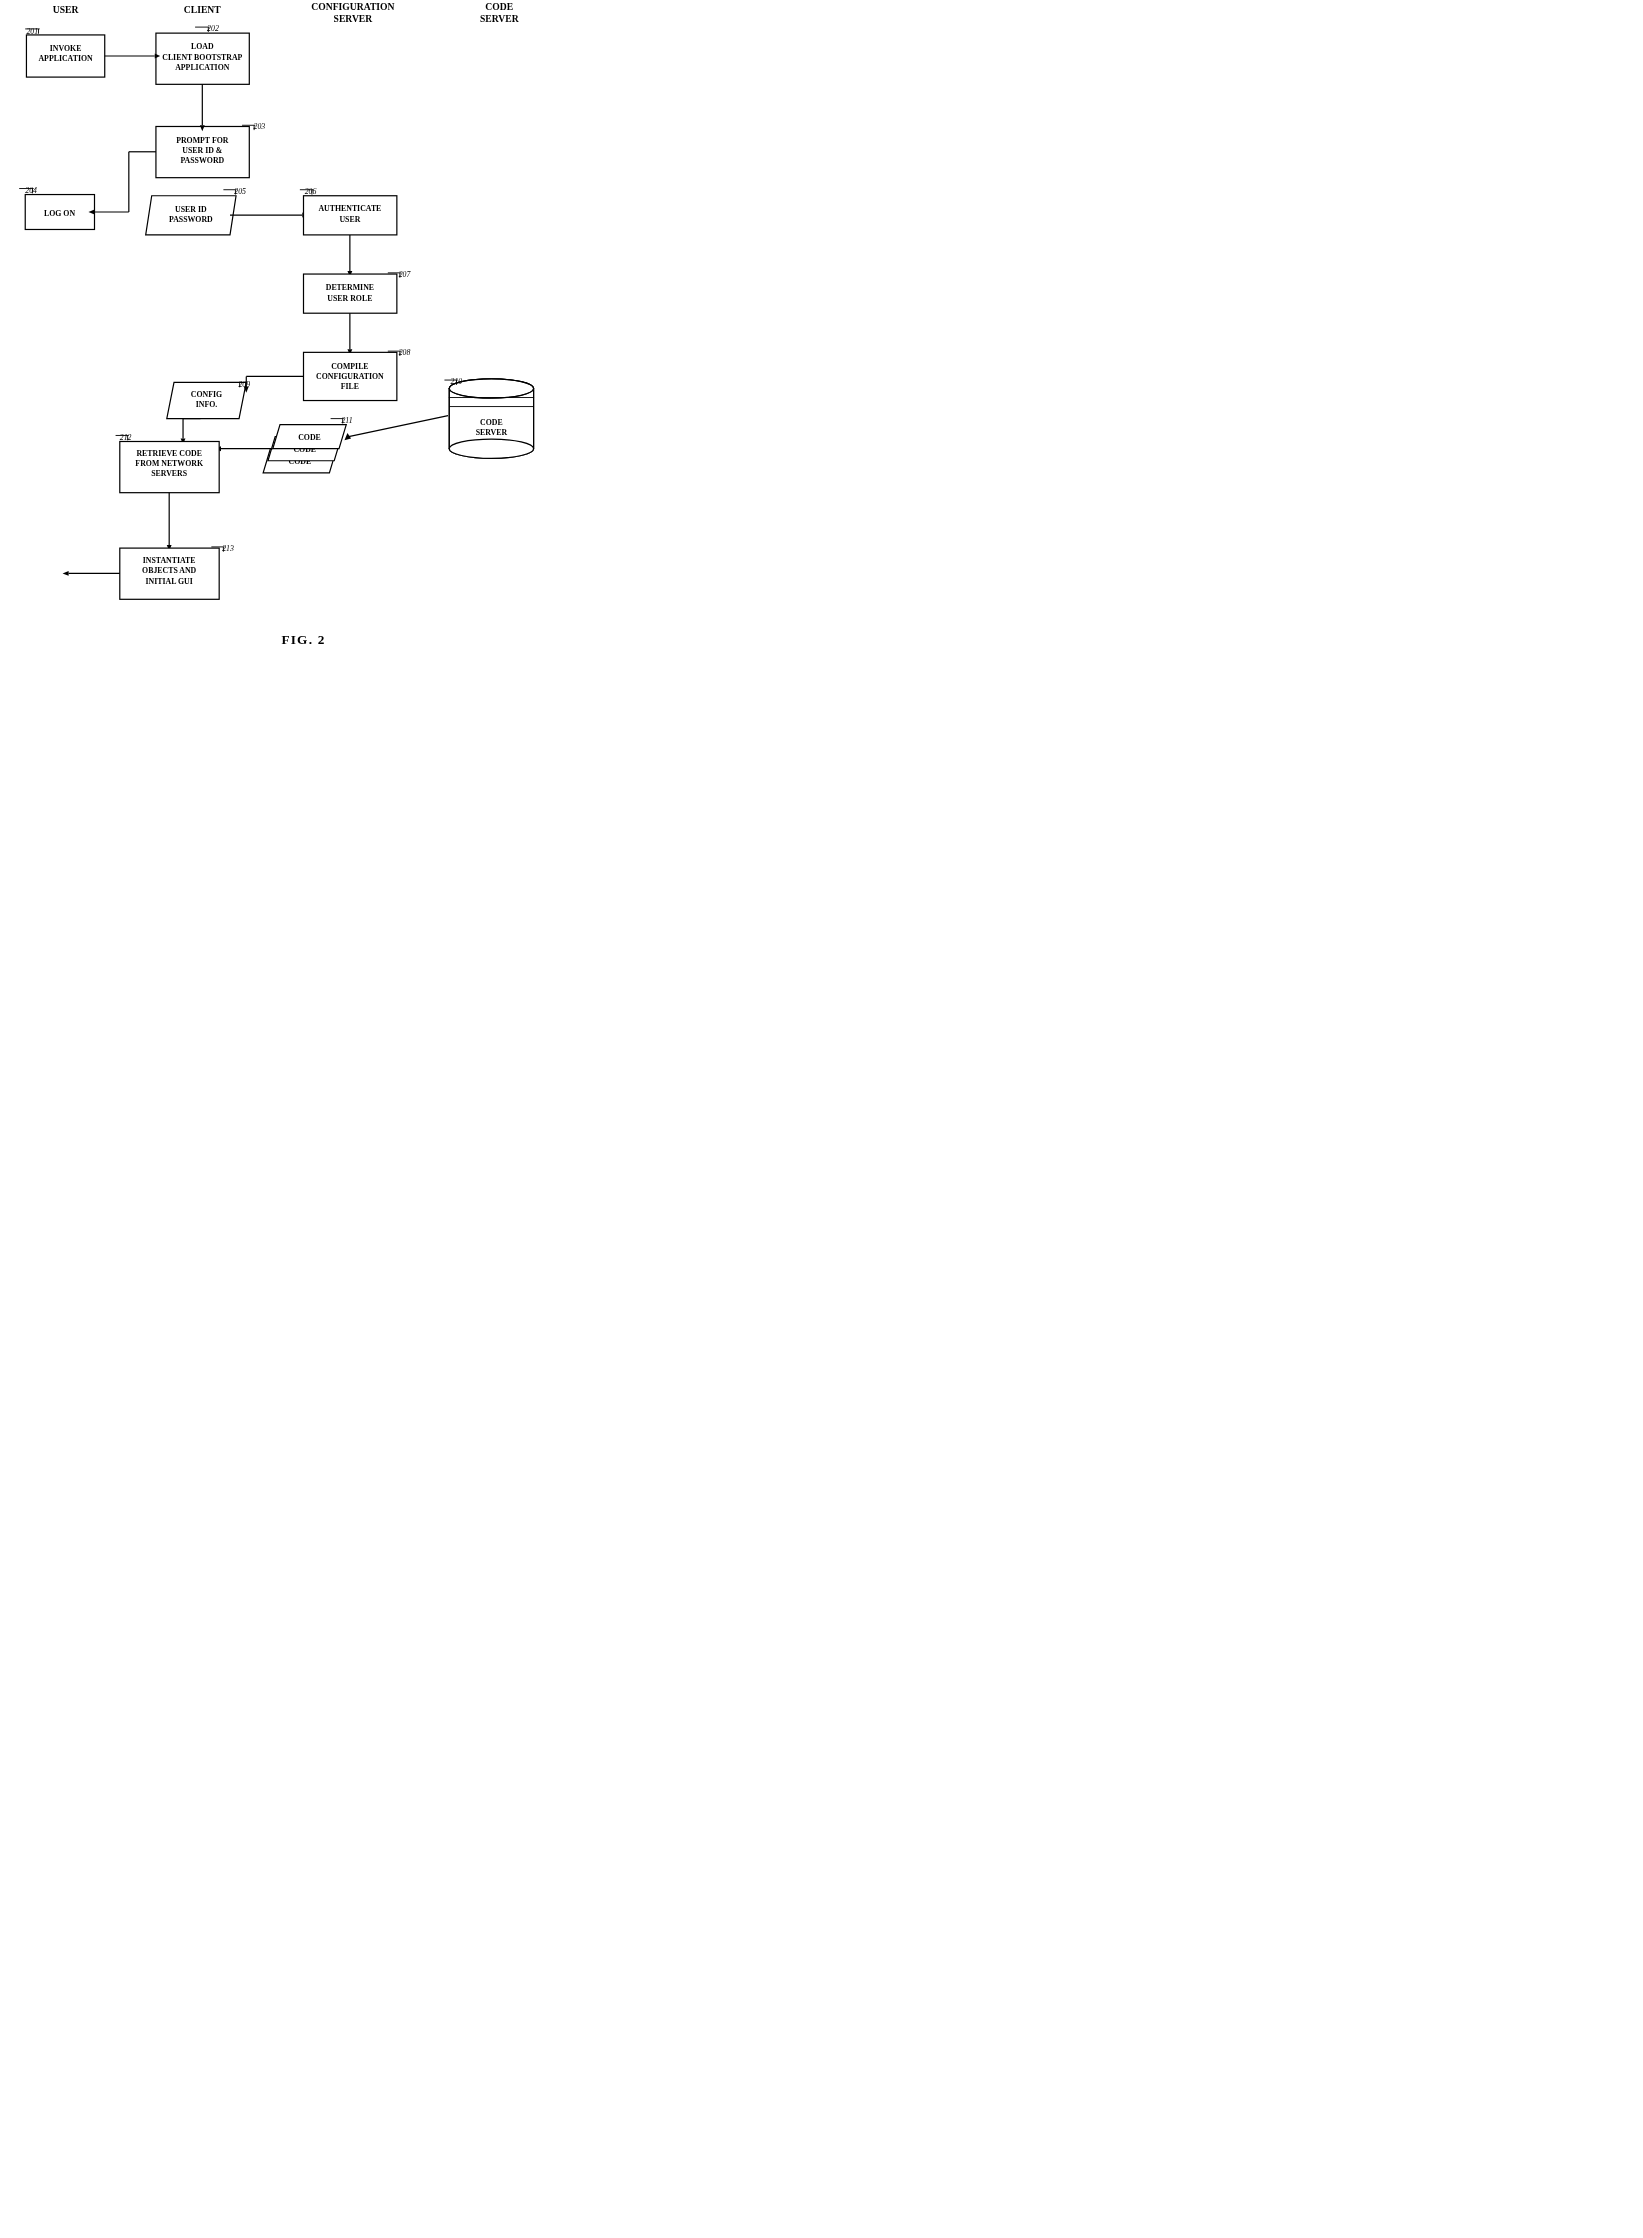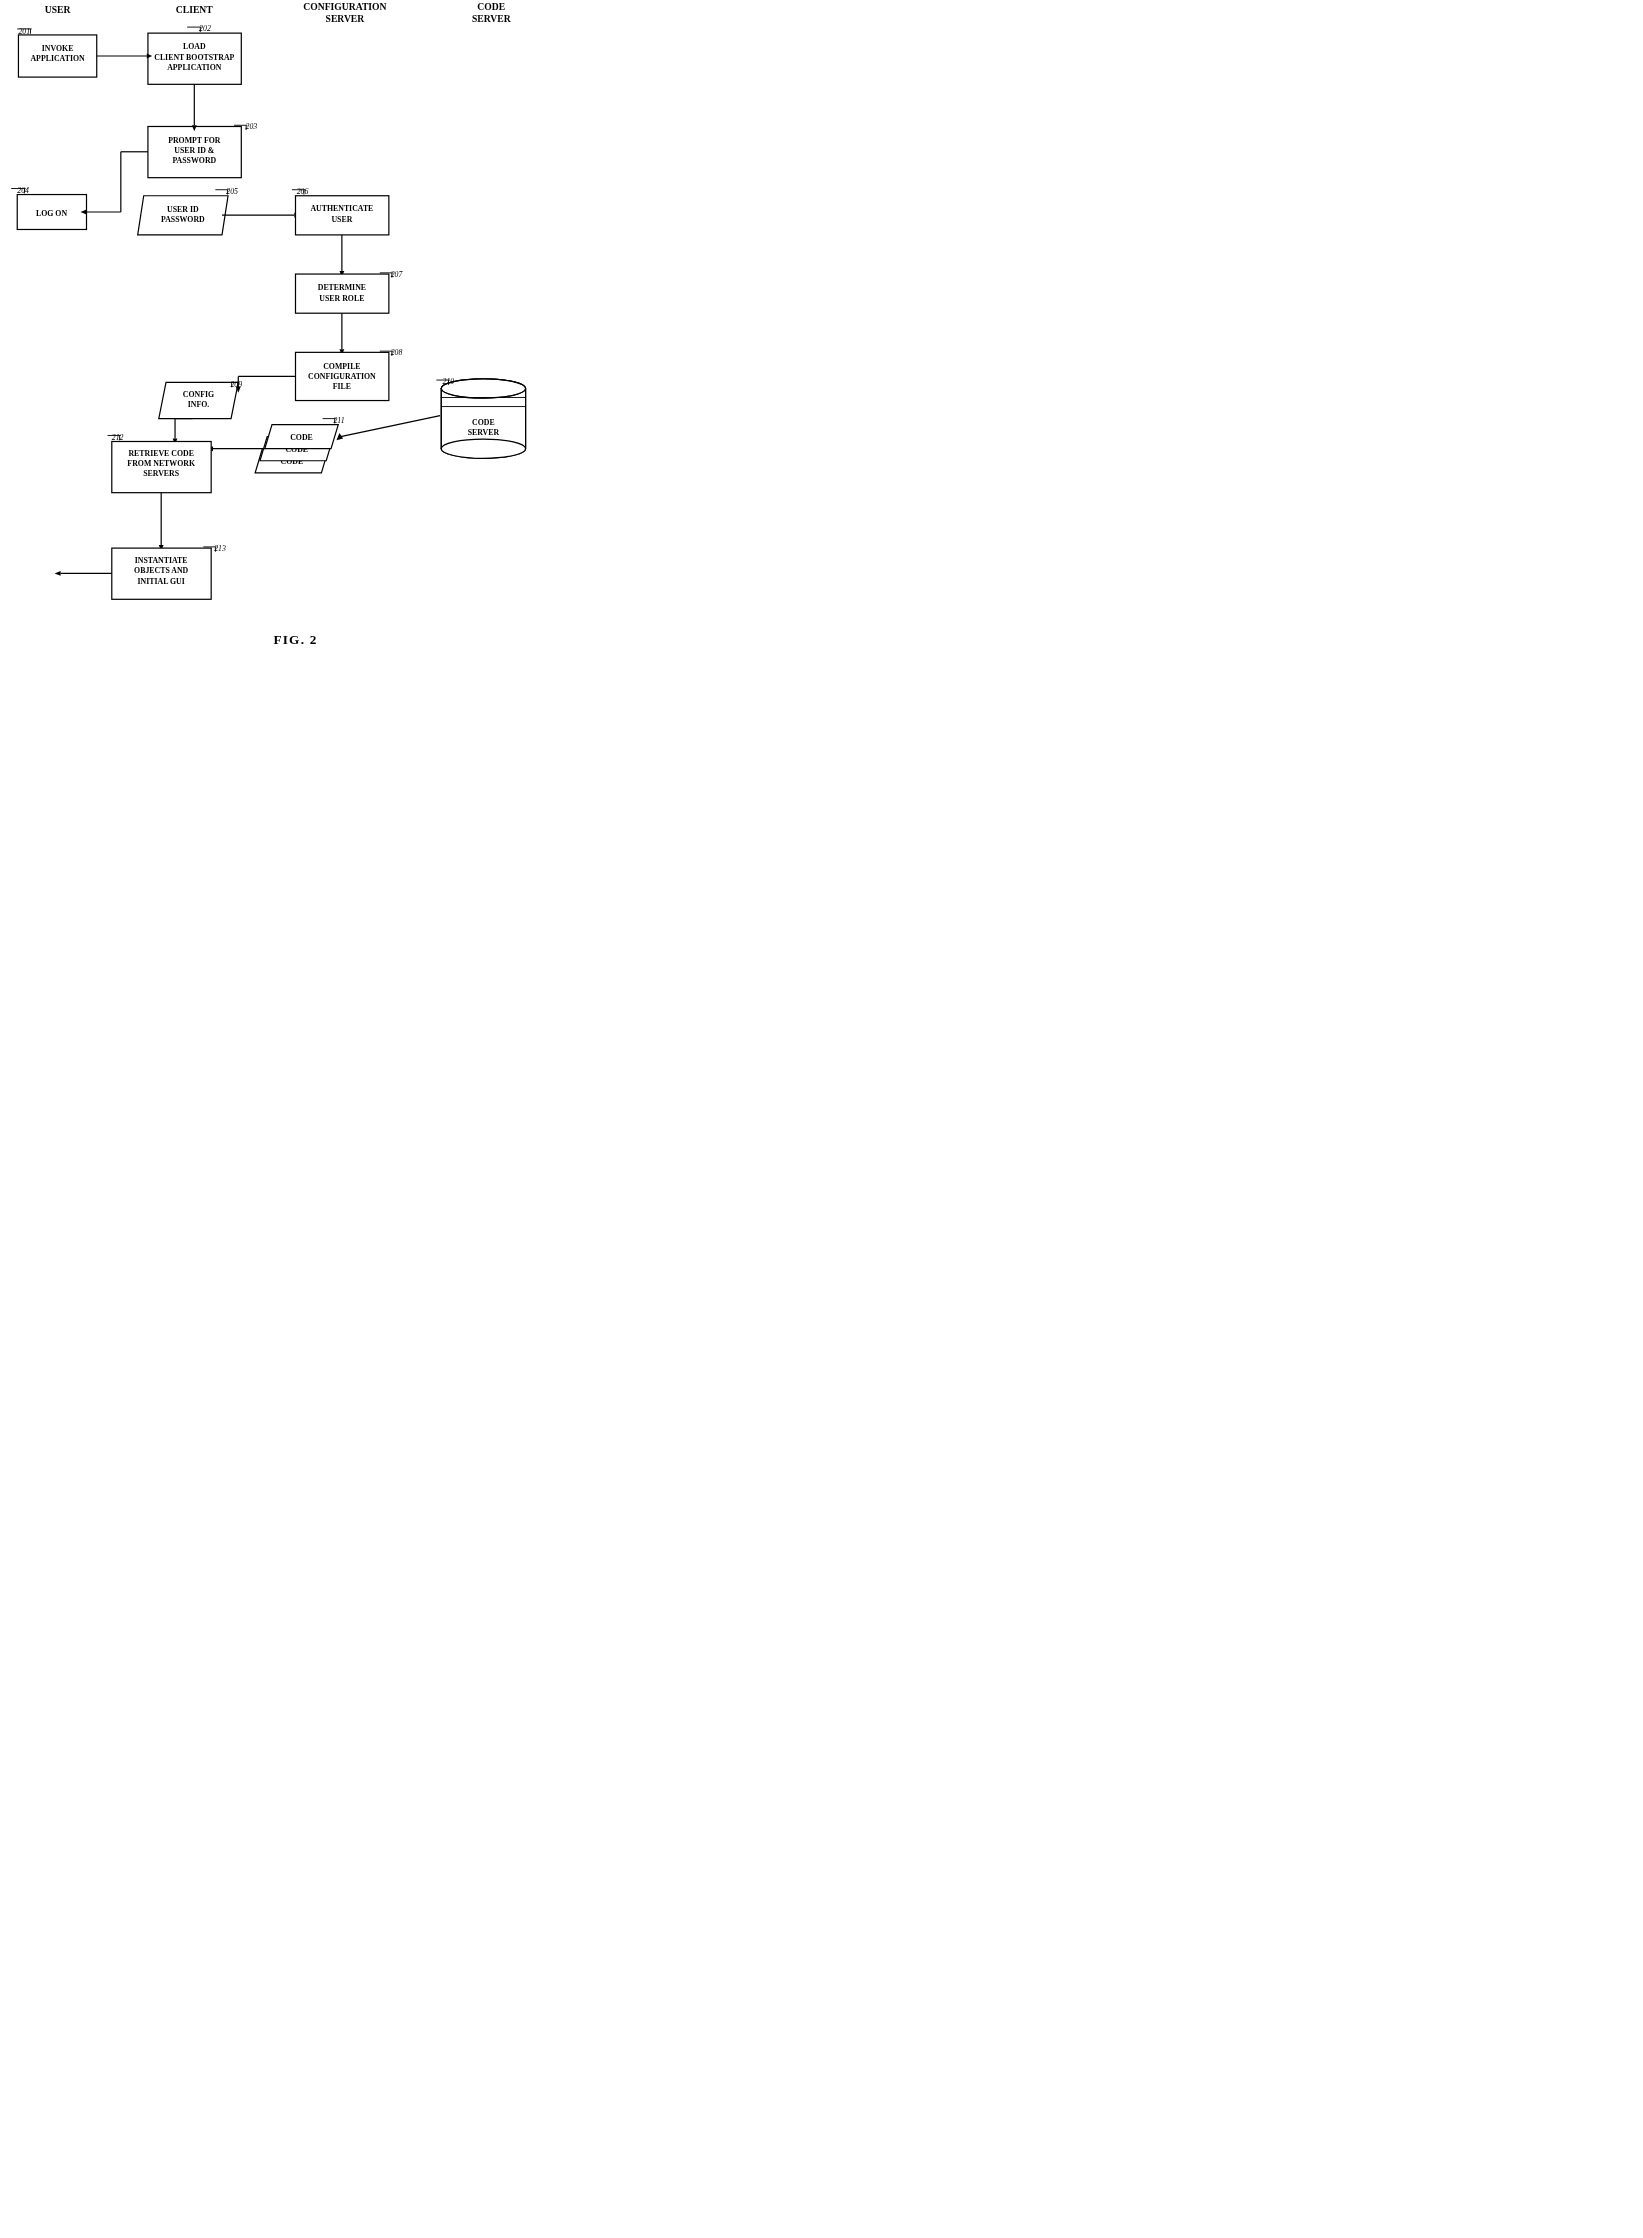--- a/index.html
+++ b/index.html
@@ -8,20 +8,21 @@
       font-family: 'Times New Roman', Times, serif;
       width: 591px;
       min-height: 807px;
       position: relative;
       overflow: hidden;
     }
     .diagram-container {
       position: relative;
       width: 591px;
       height: 783px;
+      margin-left: 8px;
     }
   </style>
 </head>
 <body>
 
 <div class="diagram-container">
 
   <svg width="591" height="783" style="position:absolute;top:0;left:0;" viewBox="0 0 980 1300">
 
     <text x="95" y="22" text-anchor="middle" font-size="16" font-weight="bold" font-family="Times New Roman, serif">USER</text>

